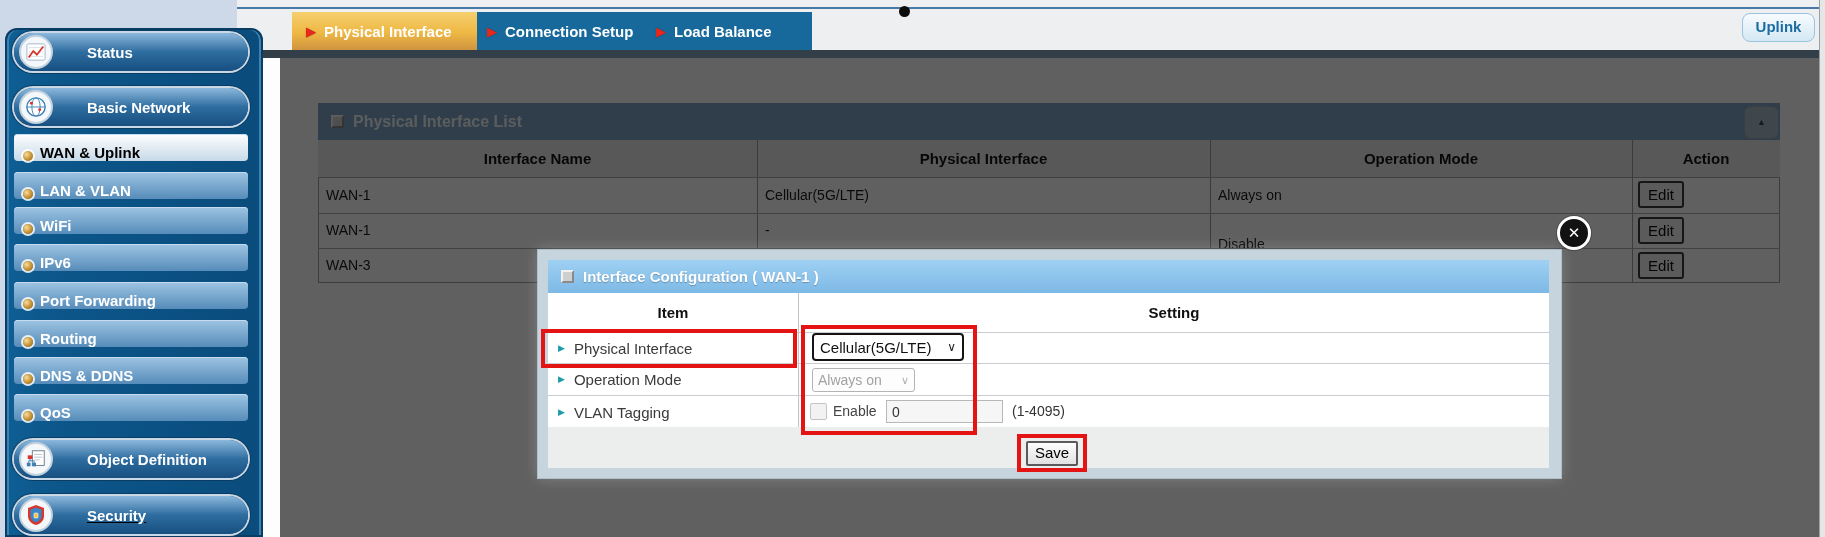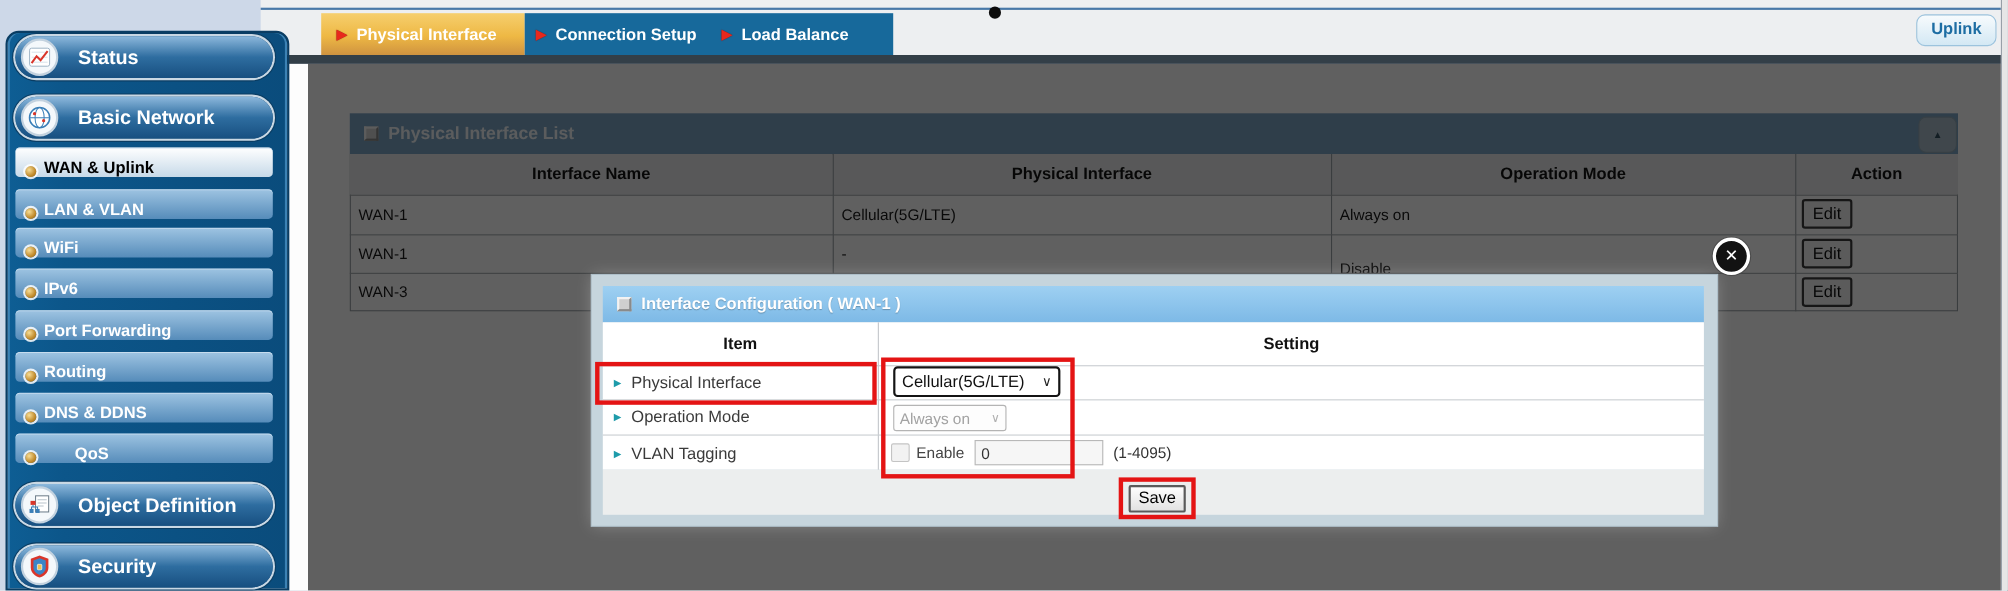--- a/index.html
+++ b/index.html
@@ -22,21 +22,21 @@
     color:#1d6da3;font-size:15px;font-weight:bold;text-align:center;line-height:26px;cursor:pointer;}
 
   
   #sidebar{left:5px;top:28px;width:258px;height:509px;z-index:8;
     background:linear-gradient(90deg,#0e5e94,#0c568a 20%,#0a4c7c);
     border:2px solid #0a3d63;border-top-left-radius:12px;border-top-right-radius:12px;
     box-shadow:inset 2px 0 0 #3c82b4, inset -2px 0 0 #3c82b4;box-sizing:border-box;}
   .side-group{left:14px;width:234px;height:38px;border-radius:19px;z-index:9;
     background:linear-gradient(#8cb8dc,#2e6da0 50%,#174f80);
     box-shadow:0 0 0 2px #c9d8e4,0 0 0 3px #0a3d63;display:flex;align-items:center;}
-  .side-group .label{color:#fff;font-size:18px;font-weight:bold;margin-left:18px;}
+  .side-group .label{color:#fff;font-size:15px;font-weight:bold;margin-left:34px;}
   .big-icon{width:34px;height:34px;margin-left:5px;border-radius:50%;background:#f4f8fb;
     border:2px solid #c3d2df;box-sizing:border-box;display:flex;align-items:center;justify-content:center;flex:0 0 auto;}
   .side-item{left:14px;width:234px;height:27px;border-radius:4px;z-index:9;
     background:linear-gradient(#9ec4e2,#568cba);box-shadow:inset 0 1px 0 #c6dcee;
     display:flex;align-items:flex-end;cursor:pointer;}
   .side-item .label{color:#fff;font-size:15px;font-weight:bold;margin-left:7px;}
   .side-item.active{background:linear-gradient(#ffffff,#c6d9e8);}
   .side-item.active .label{color:#000;}
   .gold-dot{width:10px;height:10px;margin-left:9px;border-radius:50%;flex:0 0 auto;
     background:radial-gradient(circle at 35% 35%,#f7dd96,#c08a2c 60%,#8a5f14);
@@ -174,40 +174,40 @@
     <span class="label">Port Forwarding</span>
   </div>
   <div class="abs side-item" style="top:320px;">
     <span class="gold-dot"></span>
     <span class="label">Routing</span>
   </div>
   <div class="abs side-item" style="top:357px;">
     <span class="gold-dot"></span>
     <span class="label">DNS &amp; DDNS</span>
   </div>
-  <div class="abs side-item" style="top:394px;gap:28px;">
+  <div class="abs side-item" style="top:394px;">
     <span class="gold-dot"></span>
     <span class="label">QoS</span>
   </div>
 
   <div class="abs side-group" style="top:440px;">
     <span class="big-icon">
       <svg width="22" height="22" viewBox="0 0 24 24">
           <rect x="8" y="3" width="13" height="16" fill="#fff" stroke="#6b7b88"></rect>
           <path d="M10 7h9M10 10h9M10 13h6" stroke="#b9c4cc"></path>
           <rect x="3" y="8" width="5" height="4" fill="#d9352a"></rect>
           <rect x="2" y="16" width="4" height="4" fill="#3a7fb8"></rect>
           <rect x="8" y="16" width="4" height="4" fill="#3a7fb8"></rect>
           <path d="M5.5 12v2h4.5v2M5.5 14h-1.5v2" stroke="#3a7fb8" fill="none"></path>
         </svg>
     </span>
     <span class="label">Object Definition</span>
   </div>
 
-  <div class="abs side-group" style="top:496px;">
+  <div class="abs side-group" style="top:496px;text-decoration:underline;">
     <span class="big-icon">
       <svg width="20" height="22" viewBox="0 0 20 22">
           <path d="M10 1l8 3v8c0 5-4 8-8 9-4-1-8-4-8-9V4z" fill="#d9352a"></path>
           <path d="M10 3.5l5.6 2.1v6.2c0 3.6-2.9 5.8-5.6 6.7-2.7-.9-5.6-3.1-5.6-6.7V5.6z" fill="#3a85c6"></path>
           <rect x="8" y="9" width="4" height="5" rx="0.8" fill="#f2c14e" stroke="#fff" stroke-width="0.6"></rect>
         </svg>
     </span>
     <span class="label">Security</span>
   </div>
 

